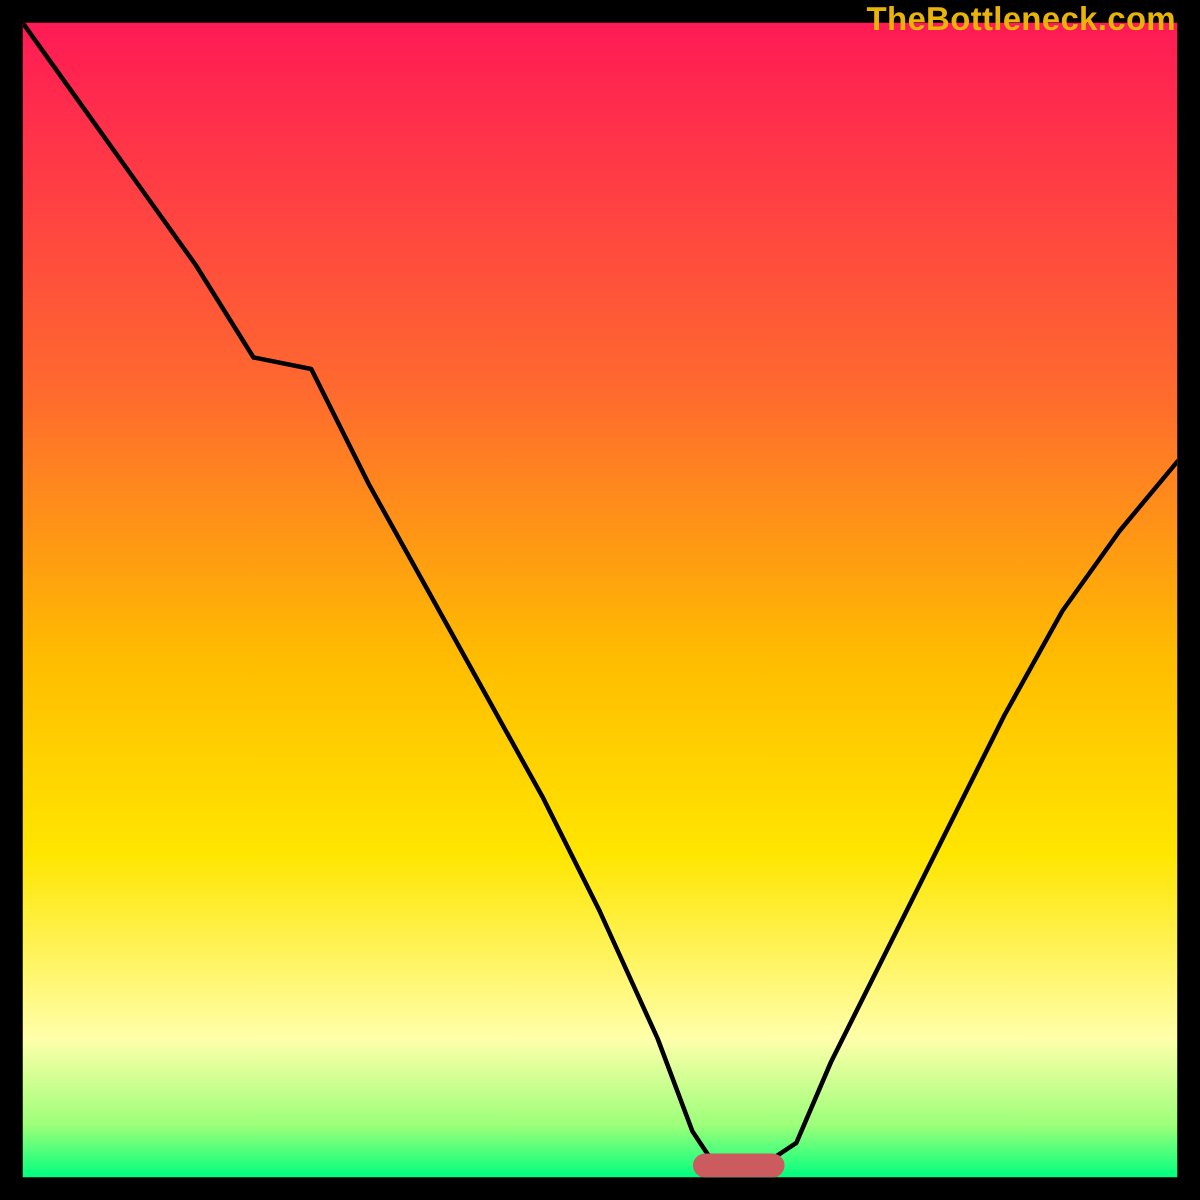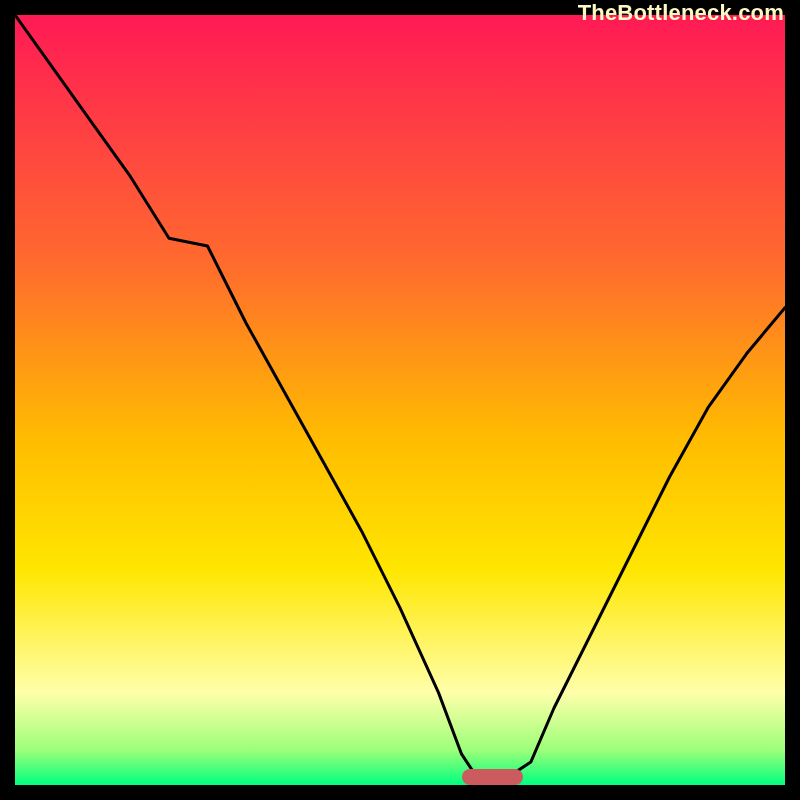--- a/index.html
+++ b/index.html
@@ -31,21 +31,21 @@
     position: absolute;
     left: 0; top: 0;
     width: 770px;
     height: 770px;
   }
   .watermark {
     position: absolute;
     top: 0px;
     right: 16px;
     font: 600 22px "Helvetica Neue", Helvetica, Arial, sans-serif;
-    color: #fef9c3;
+    color: #eab308;
     letter-spacing: 0.2px;
   }
   .marker {
     position: absolute;
     border-radius: 10px;
     background: #cb5b5e;
   }
 </style>
 </head>
 <body>

